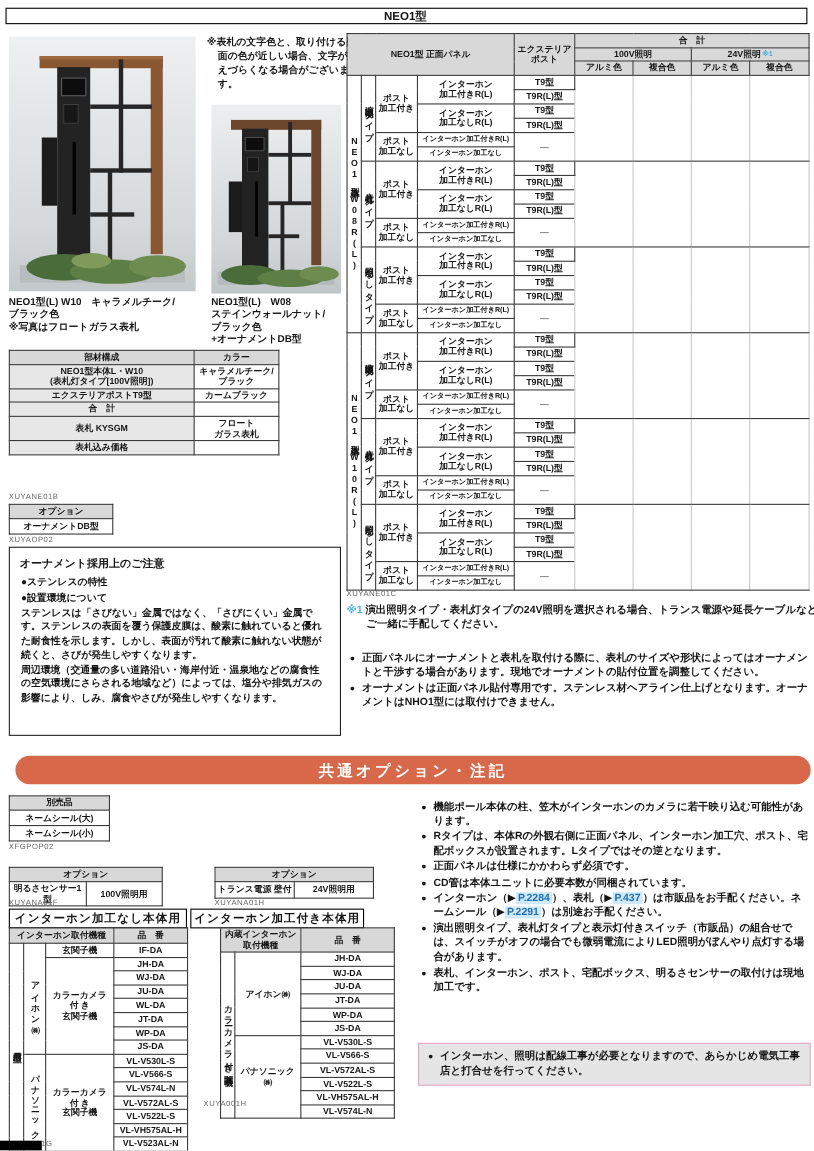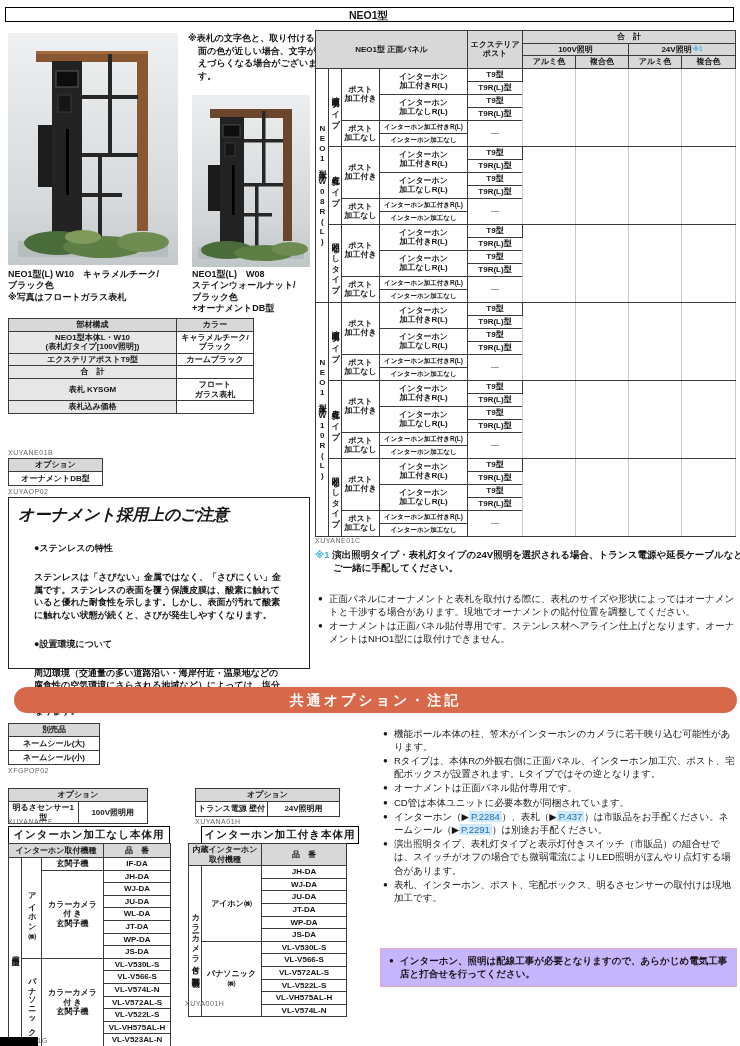--- a/index.html
+++ b/index.html
@@ -31,44 +31,44 @@
   .mt tr{height:13px;}
   .mt tr.hr{height:12px;}
   .mt td.sm{font-size:6.5px;}
   .mt td.dash{font-weight:400;color:#333;}
   .mt td.price{border-left:1px solid #c9c9c9;border-right:1px solid #c9c9c9;background:#fff;}
   .mt td.price.ts{border-top:1.4px solid #8a8a8a;}
   .bn{color:#45b0e5;font-size:6.5px;position:relative;top:-1px;margin-left:1px;}
 
   
   ul.notes{list-style:none;margin:0;padding:0;}
-  ul.notes li{position:relative;padding-left:11px;font-size:9.5px;font-weight:400;line-height:1.38;margin:0 0 1px 0;}
+  ul.notes li{position:relative;padding-left:11px;font-size:9.5px;font-weight:700;line-height:1.38;margin:0 0 1px 0;}
   ul.notes li::before{content:"●";position:absolute;left:0;top:1px;font-size:8px;}
   .pageref{color:#1d6fb5;background:#cfe9f8;padding:0 2px;}
 
   .fn{font-size:9.5px;font-weight:600;line-height:1.4;padding-left:18px;text-indent:-18px;}
   .fn-mark{color:#45b0e5;font-weight:700;}
 
   
   .noticebox{border:1.2px solid #222;padding:7px 9px;box-sizing:border-box;}
-  .noticebox h3{margin:0 0 4px 0;font-size:16px;font-style:italic;}
-  .noticebox p{margin:16px;font-size:9px;font-weight:600;line-height:1.42;}
+  .noticebox h3{margin:0 0 4px 0;font-size:10px;}
+  .noticebox p{margin:1px;font-size:9px;font-weight:600;line-height:1.42;}
 
   
   .banner{left:14px;top:687px;width:723px;height:26px;background:#d7684a;color:#fff;
           border-radius:13px;text-align:center;font-size:14px;font-weight:700;
           line-height:26px;letter-spacing:3px;}
 
   .sectitle{border:1.5px solid #000;font-size:10.5px;font-weight:700;text-align:center;
             padding:1px 0;letter-spacing:1px;box-sizing:border-box;}
 
   .it tr{height:12px;}
   .it2 tr{height:11px;}
 
-  .warnbox{background:#c4b5fd;border:1.5px solid #e8a7c2;padding:5px 8px;box-sizing:border-box;}
+  .warnbox{background:#e5e5e5;border:1.5px solid #e8a7c2;padding:5px 8px;box-sizing:border-box;}
   .warnbox ul.notes li{font-weight:700;}
 
   .cornerblk{left:0;top:1037px;width:38px;height:9px;background:#000;}
 </style>
 </head>
 <body>
 
 <div id="page">
 
   <div class="abs topbar">
@@ -191,22 +191,22 @@
         <tr style="height:14px">
           <td>オーナメントDB型</td>
         </tr>
       </tbody>
     </table>
   <div class="abs code" style="left:8px;top:488px;">XUYAOP02</div>
 
   <div class="abs noticebox" style="left:8px;top:497px;width:302px;height:172px;">
     <h3>オーナメント採用上のご注意</h3>
     <p>●ステンレスの特性</p>
+    <p>●設置環境について</p>
     <p>ステンレスは「さびない」金属ではなく、「さびにくい」金属です。ステンレスの表面を覆う保護皮膜は、酸素に触れていると優れた耐食性を示します。しかし、表面が汚れて酸素に触れない状態が続くと、さびが発生しやすくなります。</p>
-    <p>●設置環境について</p>
     <p>周辺環境（交通量の多い道路沿い・海岸付近・温泉地などの腐食性の空気環境にさらされる地域など）によっては、塩分や排気ガスの影響により、しみ、腐食やさびが発生しやすくなります。</p>
   </div>
 
   <table class="t mt abs" style="left:315px;top:30px;">
       <colgroup>
         <col style="width:13px">
         <col style="width:13px">
         <col style="width:38px">
         <col style="width:88px">
         <col style="width:55px">
@@ -452,21 +452,21 @@
         </tr>
         <tr style="height:15px">
           <td>トランス電源 壁付</td>
           <td>24V照明用</td>
         </tr>
       </tbody>
     </table>
   <div class="abs code" style="left:195px;top:818px;">XUYANA01H</div>
 
   <div class="abs sectitle" style="left:8px;top:826px;width:162px;">インターホン加工なし本体用</div>
-  <div class="abs sectitle" style="left:201px;top:826px;width:158px;">インターホン加工付き本体用</div>
+  <div class="abs sectitle" style="left:173px;top:826px;width:158px;">インターホン加工付き本体用</div>
 
   <table class="t it abs" style="left:8px;top:843px;width:162px;">
       <colgroup>
         <col style="width:13px">
         <col style="width:20px">
         <col style="width:62px">
         <col style="width:67px">
       </colgroup>
       <tbody>
         <tr style="height:14px">
@@ -521,21 +521,21 @@
         <tr>
           <td>VL-VH575AL-H</td>
         </tr>
         <tr>
           <td>VL-V523AL-N</td>
         </tr>
       </tbody>
     </table>
   <div class="abs code" style="left:8px;top:1037px;">XUYA001G</div>
 
-  <table class="t it2 abs" style="left:188px;top:843px;width:158px;">
+  <table class="t it2 abs" style="left:200px;top:843px;width:158px;">
       <colgroup>
         <col style="width:13px">
         <col style="width:60px">
         <col style="width:85px">
       </colgroup>
       <tbody>
         <tr style="height:20px">
           <td colspan="2" class="h">内蔵インターホン<br>取付機種</td>
           <td class="h">品　番</td>
         </tr>
@@ -578,21 +578,21 @@
         <tr>
           <td>VL-V574L-N</td>
         </tr>
       </tbody>
     </table>
   <div class="abs code" style="left:185px;top:1000px;">XUYA001H</div>
 
   <ul class="notes abs" style="left:383px;top:727px;width:352px;">
       <li>機能ポール本体の柱、笠木がインターホンのカメラに若干映り込む可能性があります。</li>
       <li>Rタイプは、本体Rの外観右側に正面パネル、インターホン加工穴、ポスト、宅配ボックスが設置されます。Lタイプではその逆となります。</li>
-      <li>オーナメントは正面パネル貼付専用です。</li>
+      <li>正面パネルは仕様にかかわらず必須です。</li>
     </ul>
   <ul class="notes abs" style="left:383px;top:796px;width:352px;">
       <li>CD管は本体ユニットに必要本数が同梱されています。</li>
       <li>インターホン（▶<span class="pageref">P.2284</span>）、表札（▶<span class="pageref">P.437</span>）は市販品をお手配ください。ネームシール（▶<span class="pageref">P.2291</span>）は別途お手配ください。</li>
       <li>演出照明タイプ、表札灯タイプと表示灯付きスイッチ（市販品）の組合せでは、スイッチがオフの場合でも微弱電流によりLED照明がぼんやり点灯する場合があります。</li>
       <li>表札、インターホン、ポスト、宅配ボックス、明るさセンサーの取付けは現地加工です。</li>
     </ul>
 
   <div class="abs warnbox" style="left:380px;top:948px;width:357px;">
     <ul class="notes">

